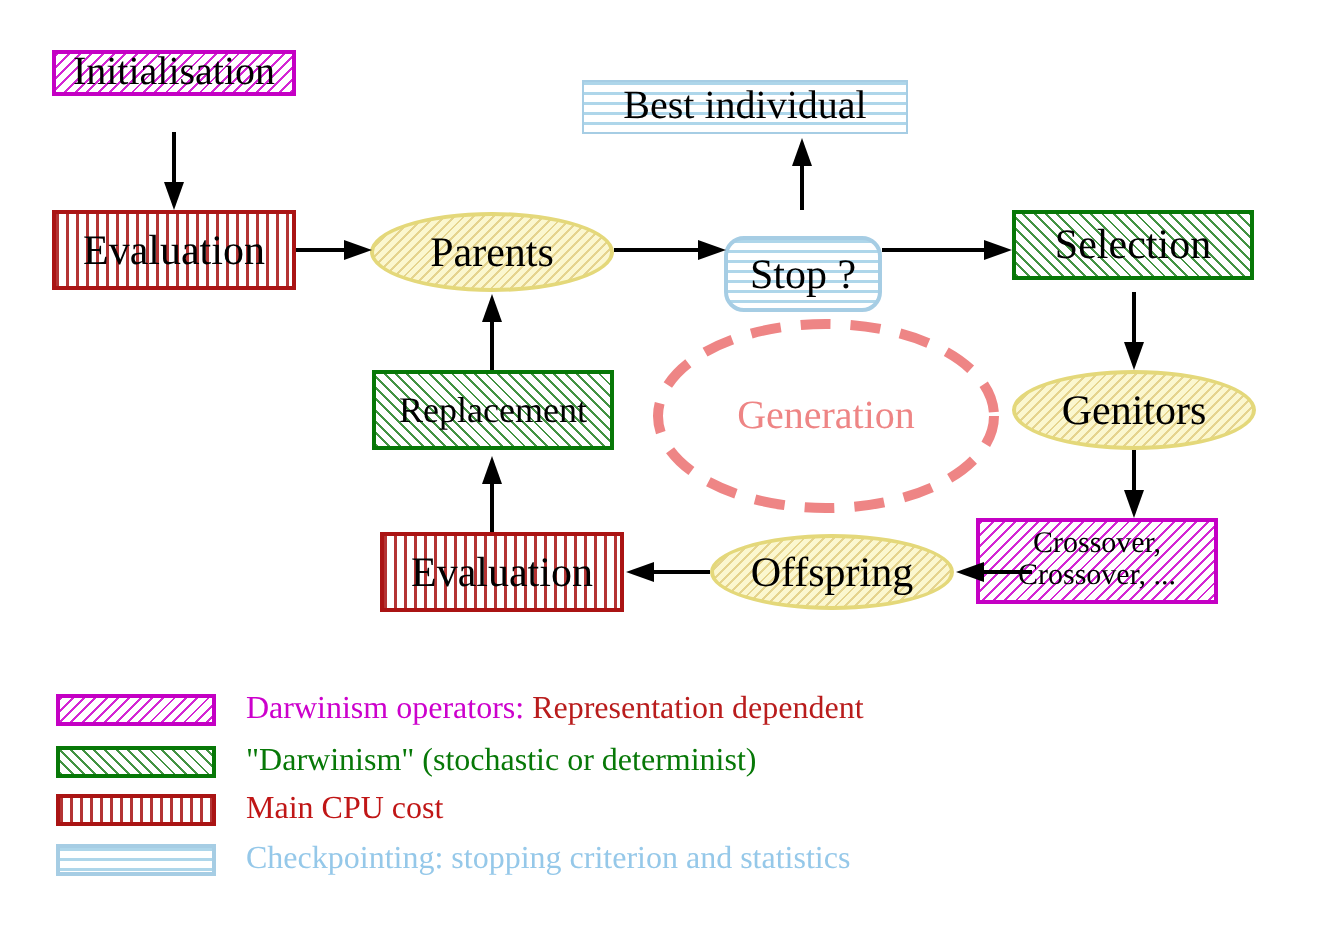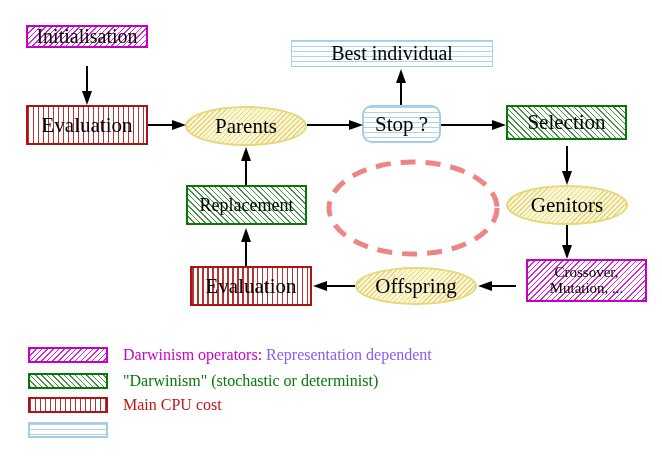--- a/index.html
+++ b/index.html
@@ -25,21 +25,21 @@
   }
   .box-cyan{
     border:2px solid #a6cde4;
     background:repeating-linear-gradient(180deg,#aed6ea 0 1.5px,rgba(0,0,0,0) 1.5px 5px) #fff;
   }
   .ellipse-yellow{
     border:2px solid #e4d87a;border-radius:50%;
     background:repeating-linear-gradient(135deg,rgba(222,200,120,.75) 0 1px,rgba(0,0,0,0) 1px 3.5px) #fbf7cf;
     text-align:right;
   }
-  .rounded{border-radius:10px;}
+  .rounded{border-radius:10px;margin-top:13px;}
 
   
   .line{position:absolute;background:#000;}
   .ah{position:absolute;width:0;height:0;}
   .ah-right{border-top:5px solid transparent;border-bottom:5px solid transparent;border-left:14px solid #000;}
   .ah-left{border-top:5px solid transparent;border-bottom:5px solid transparent;border-right:14px solid #000;}
   .ah-up{border-left:5px solid transparent;border-right:5px solid transparent;border-bottom:14px solid #000;}
   .ah-down{border-left:5px solid transparent;border-right:5px solid transparent;border-top:14px solid #000;}
 
   .sz20{font-size:20px;}
@@ -56,21 +56,21 @@
   }
 
   
   .swatch{position:absolute;left:28px;width:80px;height:16px;box-sizing:border-box;}
   .sw-magenta{border:2px solid #c400c4;background:repeating-linear-gradient(135deg,rgba(204,0,204,.85) 0 1px,rgba(0,0,0,0) 1px 4px) #fff;}
   .sw-green{border:2px solid #077807;background:repeating-linear-gradient(45deg,rgba(20,120,20,.8) 0 1px,rgba(0,0,0,0) 1px 4px) #fff;}
   .sw-red{border:2px solid #aa1414;background:repeating-linear-gradient(90deg,#b43434 0 1.5px,rgba(0,0,0,0) 1.5px 5px) #fff;}
   .sw-cyan{border:2px solid #a6cde4;background:repeating-linear-gradient(180deg,#aed6ea 0 1.5px,rgba(0,0,0,0) 1.5px 5px) #fff;}
   .legend-text{position:absolute;left:123px;font-size:16px;white-space:nowrap;line-height:18px;}
   .c-magenta{color:#cc00cc;}
-  .c-gold{color:#8b5cf6;}
+  .c-gold{color:#b91c1c;}
   .c-green{color:#077807;}
   .c-red{color:#c01616;}
   .c-blue{color:#95c8e9;}
 </style>
 </head>
 <body>
 
 <div id="stage">
 
   <div class="node box-magenta" style="left:26px;top:25px;width:122px;height:23px;">
@@ -78,56 +78,57 @@
   </div>
 
   <div class="node box-red" style="left:26px;top:105px;width:122px;height:40px;">
     <span class="lbl sz21">Evaluation</span>
   </div>
 
   <div class="node ellipse-yellow" style="left:185px;top:106px;width:122px;height:40px;">
     <span class="lbl sz21">Parents</span>
   </div>
 
-  <div class="node box-cyan" style="left:291px;top:40px;width:202px;height:27px;border-width:1.5px;">
+  <div class="node box-cyan" style="left:291px;top:40px;width:163px;height:27px;border-width:1.5px;">
     <span class="lbl sz20">Best individual</span>
   </div>
 
   <div class="node box-cyan rounded" style="left:362px;top:105px;width:79px;height:38px;">
     <span class="lbl sz21">Stop ?</span>
   </div>
 
   <div class="node box-green" style="left:506px;top:105px;width:121px;height:35px;align-items:center;">
     <span class="lbl sz21">Selection</span>
   </div>
 
   <div class="node ellipse-yellow" style="left:506px;top:185px;width:122px;height:40px;">
     <span class="lbl sz21">Genitors</span>
   </div>
 
   <div class="node box-green" style="left:186px;top:185px;width:121px;height:40px;">
     <span class="lbl sz18">Replacement</span>
   </div>
 
-  <div class="node box-magenta" style="left:526px;top:259px;width:121px;height:43px;flex-direction:column;">
+  <div class="node box-magenta" style="left:488px;top:259px;width:121px;height:43px;flex-direction:column;">
     <span class="lbl sz15">Crossover,</span>
-    <span class="lbl sz15">Mutation, ...</span>
+    <span class="lbl sz15">Crossover, ...</span>
   </div>
 
   <div class="node ellipse-yellow" style="left:355px;top:267px;width:122px;height:38px;">
     <span class="lbl sz21">Offspring</span>
   </div>
 
   <div class="node box-red" style="left:190px;top:266px;width:122px;height:40px;">
     <span class="lbl sz21">Evaluation</span>
   </div>
 
   <svg id="generation" viewBox="0 0 176 100">
     <ellipse cx="88" cy="50" rx="84" ry="46" fill="none" stroke="#ee8585" stroke-width="5" stroke-dasharray="15 10"></ellipse>
   </svg>
+  <div id="generation-label">Generation</div>
 
   <div class="line" style="left:86px;top:66px;width:2px;height:26px;"></div>
   <div class="ah ah-down" style="left:82px;top:91px;"></div>
 
   <div class="line" style="left:148px;top:124px;width:26px;height:2px;"></div>
   <div class="ah ah-right" style="left:172px;top:120px;"></div>
 
   <div class="line" style="left:307px;top:124px;width:44px;height:2px;"></div>
   <div class="ah ah-right" style="left:349px;top:120px;"></div>
 
@@ -161,14 +162,15 @@
     <span class="c-gold">Representation dependent</span>
   </div>
 
   <div class="swatch sw-green" style="top:373px;"></div>
   <div class="legend-text c-green" style="top:372px;">"Darwinism" (stochastic or determinist)</div>
 
   <div class="swatch sw-red" style="top:397px;"></div>
   <div class="legend-text c-red" style="top:396px;">Main CPU cost</div>
 
   <div class="swatch sw-cyan" style="top:422px;"></div>
+  <div class="legend-text c-blue" style="top:421px;">Checkpointing: stopping criterion and statistics</div>
 
 </div>
 
 </body></html>

